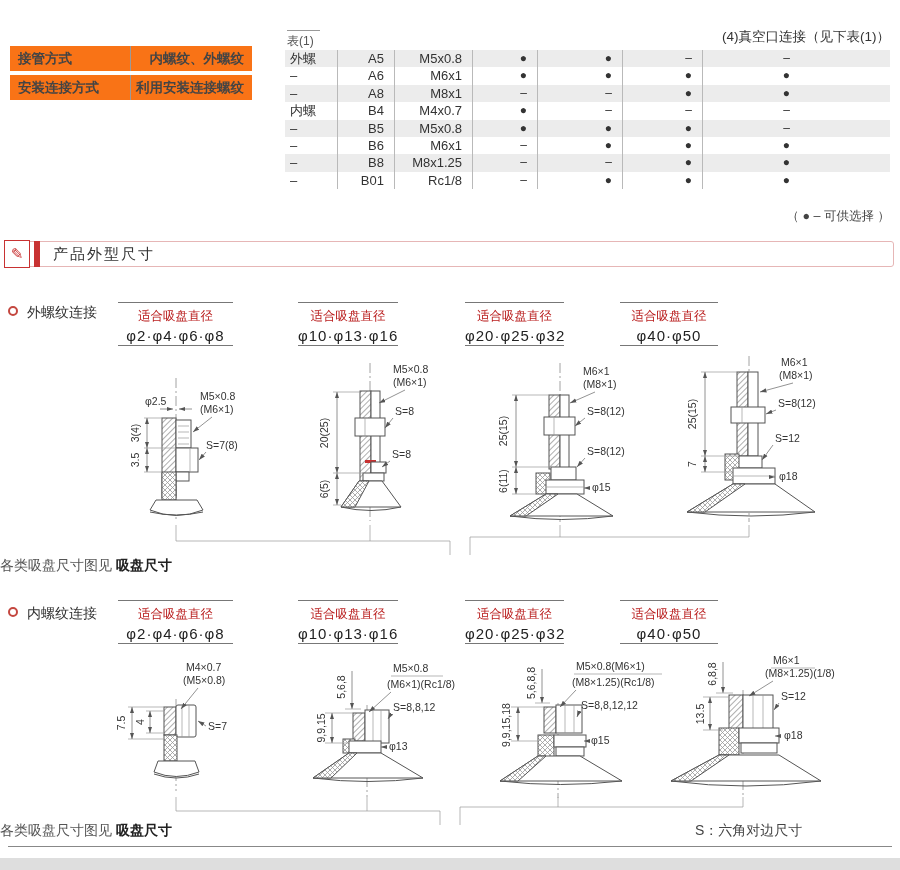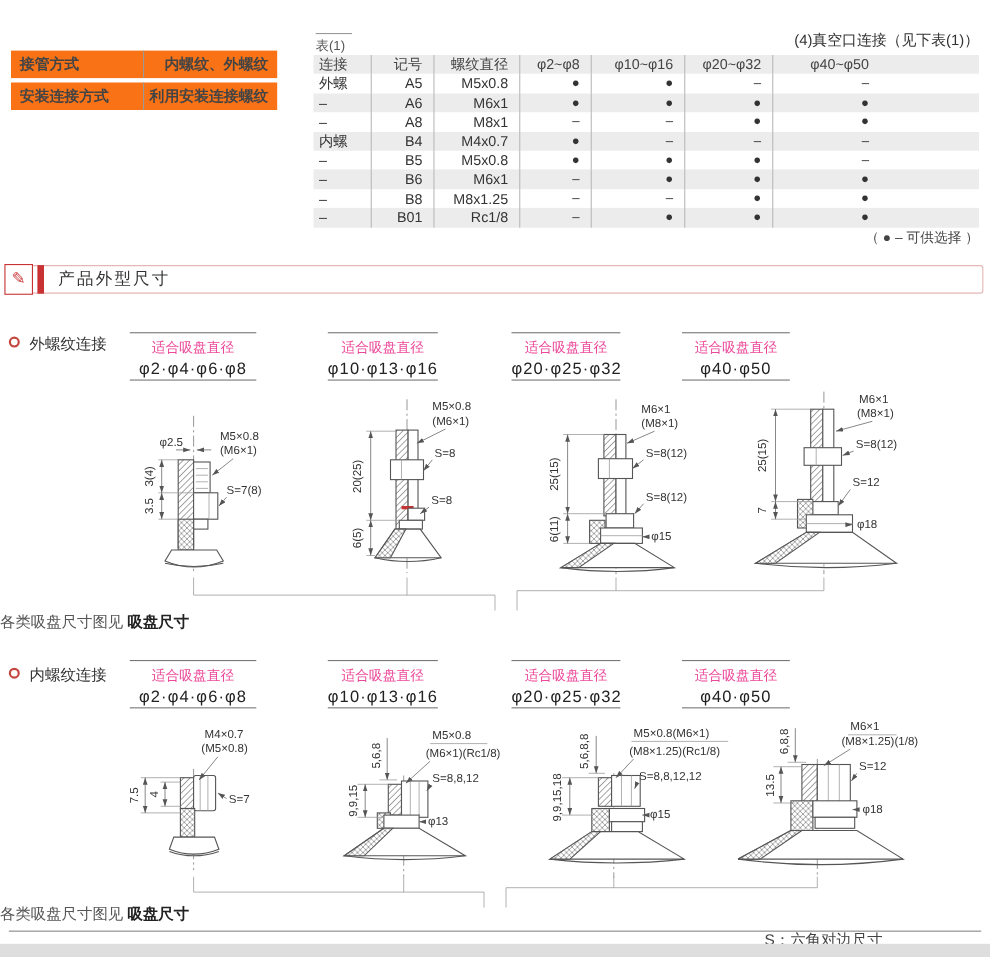--- a/index.html
+++ b/index.html
@@ -31,21 +31,21 @@
                color:#c83232;text-align:center;line-height:26px;font-size:15px;}
   .sec .bar{position:absolute;left:27px;top:-1px;width:6px;height:26px;background:#c83232;}
   .sec .ttl{position:absolute;left:46px;top:0;line-height:24px;font-size:15px;color:#333;letter-spacing:2px;font-family:Liberation Serif, serif;}
 
   
   .grp{position:absolute;left:8px;font-size:14px;color:#333;}
   .grp .dot{display:inline-block;width:6px;height:6px;border:2px solid #c4473f;border-radius:50%;margin-right:5px;vertical-align:1px;}
 
   
   .hd{position:absolute;height:44px;border-top:1px solid #777;border-bottom:1px solid #777;text-align:center;box-sizing:border-box;padding-top:5px;}
-  .hd .fit{font-size:12.5px;color:#ec4899;}
+  .hd .fit{font-size:12.5px;color:#b91c1c;}
   .hd .sz{font-size:15px;color:#222;margin-top:2px;letter-spacing:1px;}
 
   
   svg{position:absolute;overflow:visible;}
   svg text{font-family:"Liberation Sans","DejaVu Sans",sans-serif;font-size:10.5px;fill:#333;}
   .ln{stroke:#555;fill:none;stroke-width:1;}
   .thin{stroke:#999;fill:none;stroke-width:0.7;}
   .cl{stroke:#8a8a8a;fill:none;stroke-width:0.8;stroke-dasharray:10 3 2 3;}
   .dim{stroke:#777;fill:none;stroke-width:0.8;}
   .part{fill:#fff;stroke:#555;stroke-width:1;}
@@ -88,29 +88,20 @@
     <div class="spec-row">
       <span class="lab">安装连接方式</span>
       <span class="val">利用安装连接螺纹</span>
     </div>
   </div>
 
   <div class="t1-cap">表(1)</div>
   <div class="t1-title">(4)真空口连接（见下表(1)）</div>
 
   <div class="t1">
-    <div class="row hrow">
-      <div class="cell c1">连接</div>
-      <div class="cell">记号</div>
-      <div class="cell">螺纹直径</div>
-      <div class="cell">φ2~φ8</div>
-      <div class="cell">φ10~φ16</div>
-      <div class="cell">φ20~φ32</div>
-      <div class="cell c7">φ40~φ50</div>
-    </div>
     <div class="row">
       <div class="cell c1">外螺纹</div>
       <div class="cell">A5</div>
       <div class="cell">M5x0.8</div>
       <div class="cell mark">●</div>
       <div class="cell mark">●</div>
       <div class="cell mark">–</div>
       <div class="cell mark c7">–</div>
     </div>
     <div class="row">
@@ -446,18 +437,18 @@
     <text x="129" y="89">φ18</text>
   </svg>
 
   <svg class="brk" style="left:0;top:795px;" width="900" height="34">
     <path class="thin" d="M176,2V16H440V30M367,2V16M743,2V12H460V30M558,2V12" stroke="#999"></path>
   </svg>
   <div class="cap" style="top:822px;">
     <span>各类吸盘尺寸图见</span>
     <b>吸盘尺寸</b>
   </div>
-  <div class="snote" style="top:822px;margin-top:24px;">S：六角对边尺寸</div>
+  <div class="snote" style="top:822px;">S：六角对边尺寸</div>
 
   <div class="botline"></div>
   <div class="botstrip"></div>
 
 </div>
 
 </body></html>

